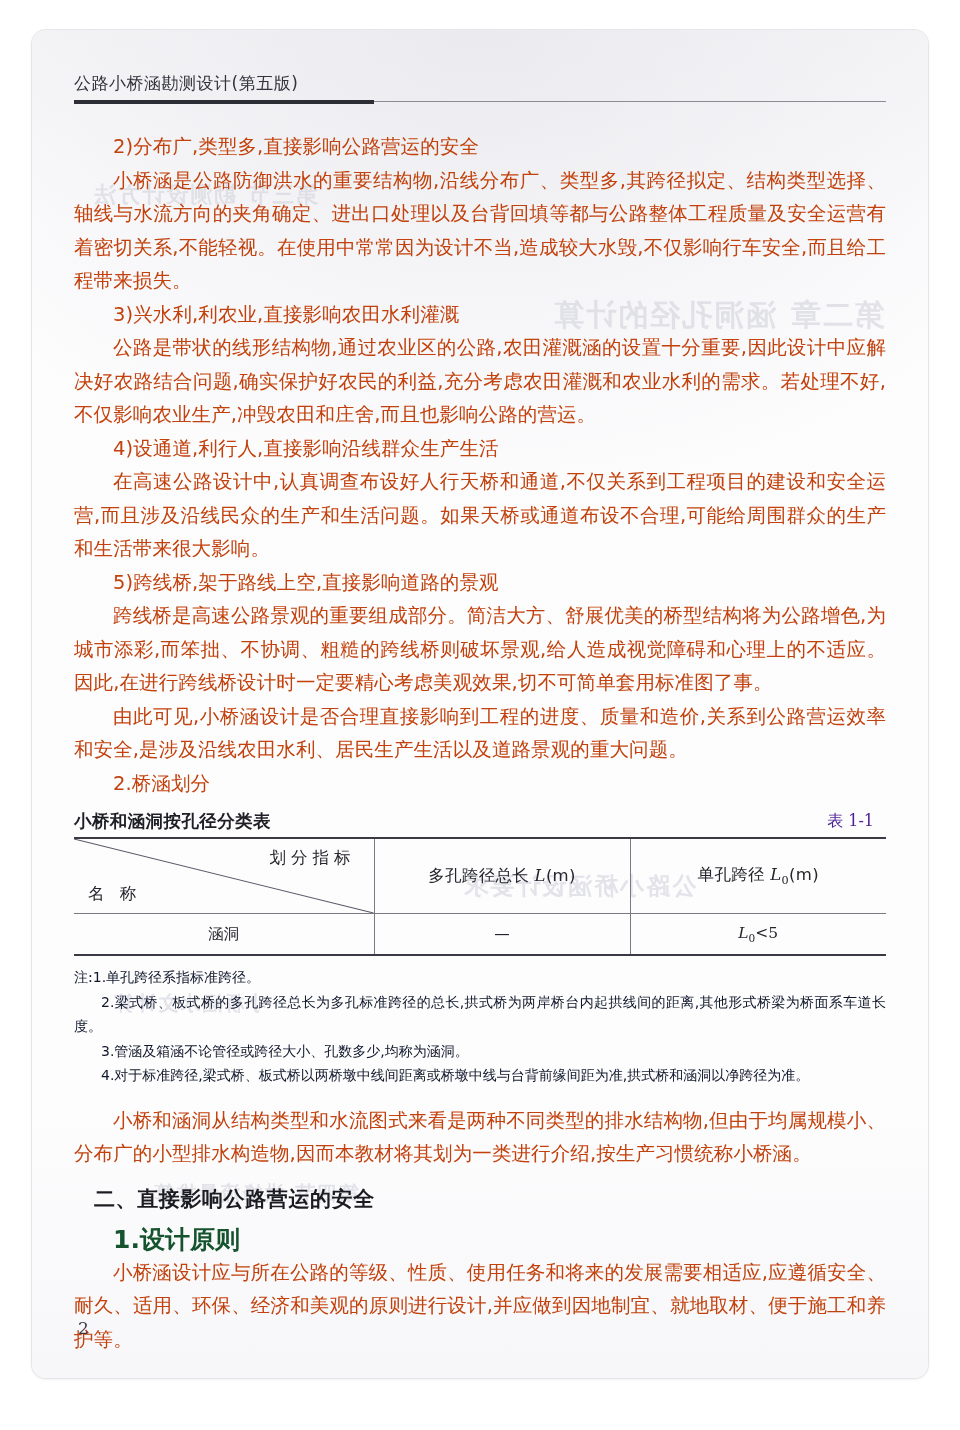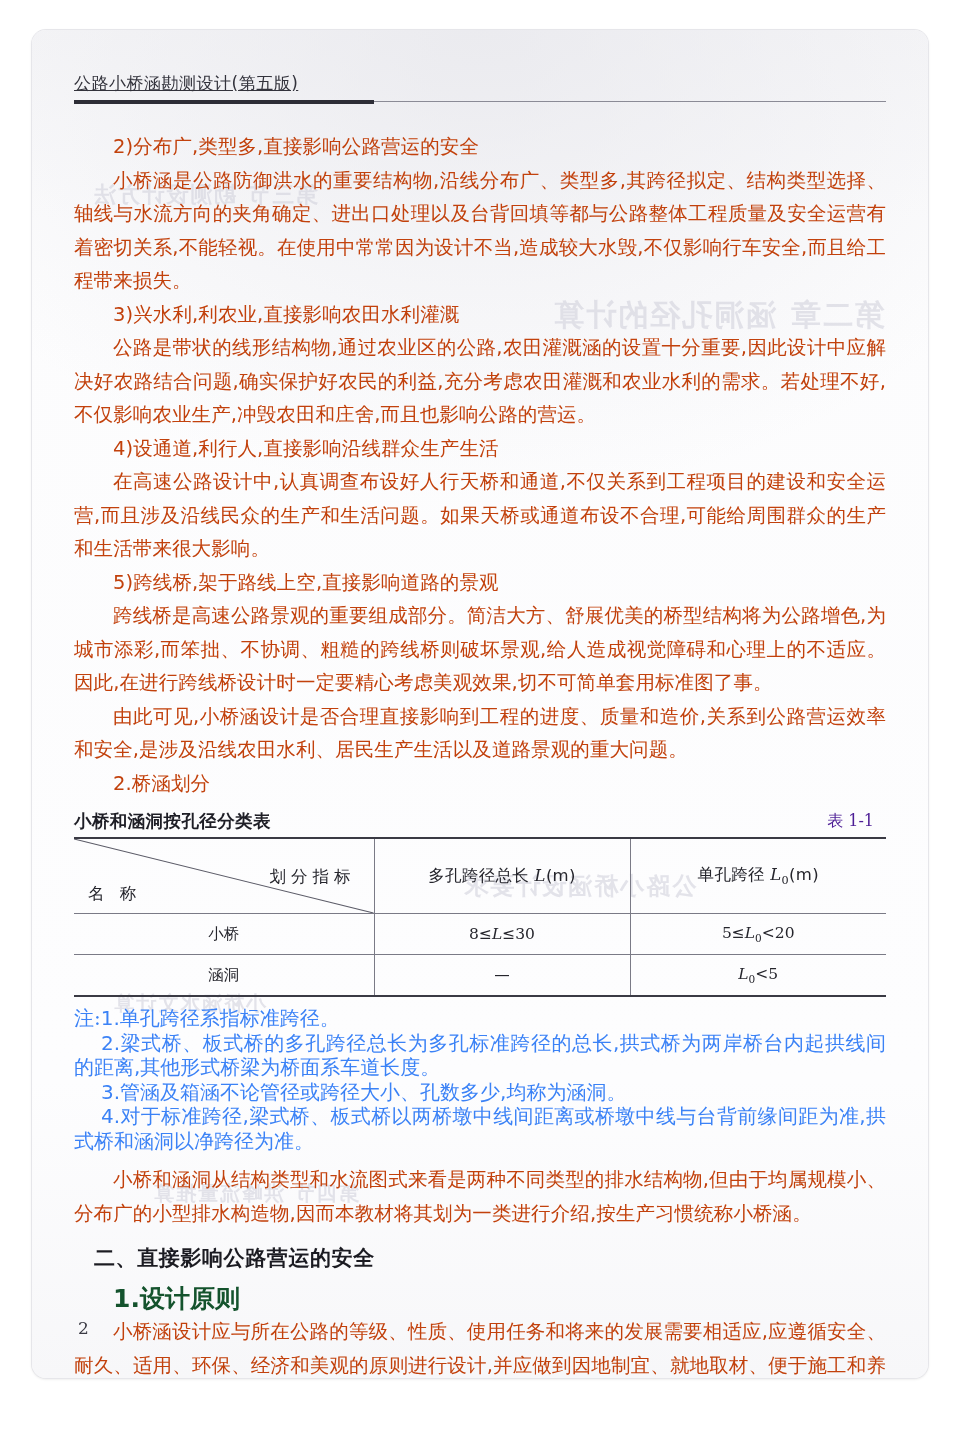--- a/index.html
+++ b/index.html
@@ -73,21 +73,20 @@
     top: 42px;
     width: 812px;
   }
   .runhead-text {
     font-family: "DejaVu Sans", sans-serif;
     font-size: 17px;
     color: #33333c;
     letter-spacing: 0.5px;
     display: inline-block;
     padding-bottom: 3px;
-    text-decoration: underline;
   }
   .runhead-rules {
     position: relative;
     height: 6px;
     margin-top: 2px;
   }
   .rule-thick {
     position: absolute;
     left: 0; top: 0;
     width: 300px;
@@ -195,21 +194,21 @@
   }
   .corner-svg {
     position: absolute;
     left: 0; top: 0;
     width: 100%;
     height: 100%;
   }
   .corner-tr {
     position: absolute;
     right: 18px;
-    top: 27px;
+    top: 8px;
     font-size: 16.5px;
     letter-spacing: 5px;
     color: #25252c;
   }
   .corner-bl {
     position: absolute;
     left: 14px;
     bottom: 8px;
     font-size: 16.5px;
     letter-spacing: 5px;
@@ -226,23 +225,23 @@
   }
   .ital { font-family: "DejaVu Serif", serif; font-style: italic; }
   .num  { font-family: "DejaVu Serif", serif; font-style: normal; }
   sub { font-size: 68%; }
 
   
   .notes {
     margin-top: 9px;
     width: 812px;
     font-family: "DejaVu Sans", sans-serif;
-    font-size: 20px;
+    font-size: 14px;
     line-height: 24.5px;
-    color: #3b82f6;
+    color: #0f172a;
   }
   .note-line {
     display: block;
     text-align: justify;
     text-justify: inter-ideograph;
   }
   .note-1 { text-indent: 0; }
   .note-n { text-indent: 27px; }
   .note-lab {
     font-family: "DejaVu Serif", serif;
@@ -325,49 +324,40 @@
                   </div>
                 </td>
                 <td class="tb-top tb-vl colhead">
                   多孔跨径总长 <span class="ital">L</span>(m)
                 </td>
                 <td class="tb-top tb-vl colhead">
                   单孔跨径 <span class="ital">L</span><sub class="num">0</sub>(m)
                 </td>
               </tr>
 
-              <tr class="datarow">
-                <td class="tb-mid">小桥</td>
-                <td class="tb-mid tb-vl">
-                  <span class="num">8</span>≤<span class="ital">L</span>≤<span class="num">30</span>
-                </td>
-                <td class="tb-mid tb-vl">
-                  <span class="num">5</span>≤<span class="ital">L</span><sub class="num">0</sub>&lt;<span class="num">20</span>
-                </td>
-              </tr>
 
               <tr class="datarow">
                 <td class="tb-mid tb-bot">涵洞</td>
                 <td class="tb-mid tb-bot tb-vl">—</td>
                 <td class="tb-mid tb-bot tb-vl">
                   <span class="ital">L</span><sub class="num">0</sub>&lt;<span class="num">5</span>
                 </td>
               </tr>
             </tbody>
           </table>
 
           <div class="notes">
             <span class="note-line note-1"><span class="note-lab">注:</span><span>1.单孔跨径系指标准跨径。</span></span>
             <span class="note-line note-n">2.梁式桥、板式桥的多孔跨径总长为多孔标准跨径的总长,拱式桥为两岸桥台内起拱线间的距离,其他形式桥梁为桥面系车道长度。</span>
             <span class="note-line note-n">3.管涵及箱涵不论管径或跨径大小、孔数多少,均称为涵洞。</span>
             <span class="note-line note-n">4.对于标准跨径,梁式桥、板式桥以两桥墩中线间距离或桥墩中线与台背前缘间距为准,拱式桥和涵洞以净跨径为准。</span>
           </div>
         </div>
 
-        <p class="para indent2" style="margin-top:10px;">小桥和涵洞从结构类型和水流图式来看是两种不同类型的排水结构物,但由于均属规模小、分布广的小型排水构造物,因而本教材将其划为一类进行介绍,按生产习惯统称小桥涵。</p>
+        <p class="para indent2" style="margin-top:16px;">小桥和涵洞从结构类型和水流图式来看是两种不同类型的排水结构物,但由于均属规模小、分布广的小型排水构造物,因而本教材将其划为一类进行介绍,按生产习惯统称小桥涵。</p>
 
         <p class="h-major">二、直接影响公路营运的安全</p>
 
         <p class="h-minor">1.设计原则</p>
 
         <p class="para indent2">小桥涵设计应与所在公路的等级、性质、使用任务和将来的发展需要相适应,应遵循安全、耐久、适用、环保、经济和美观的原则进行设计,并应做到因地制宜、就地取材、便于施工和养护等。</p>
       </div>
 
       <div class="folio">2</div>
 

